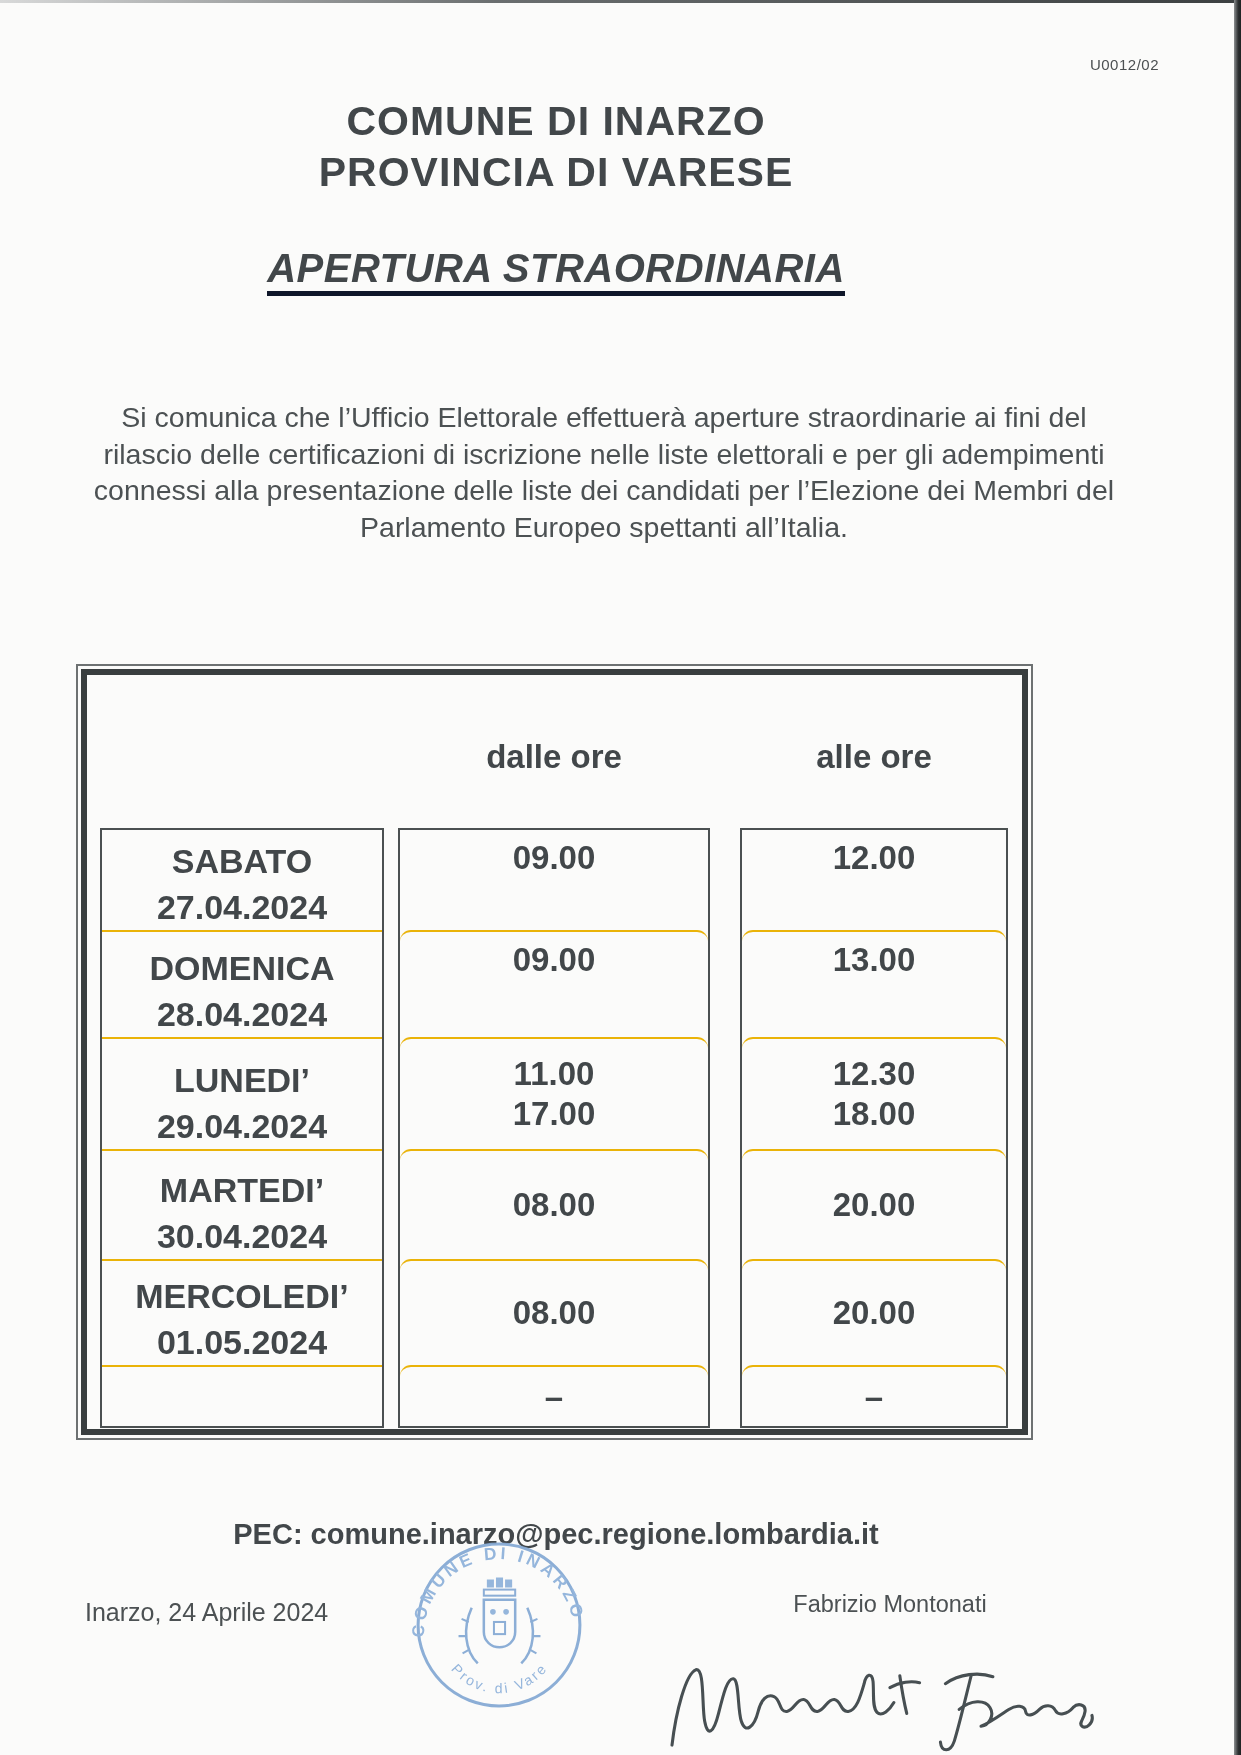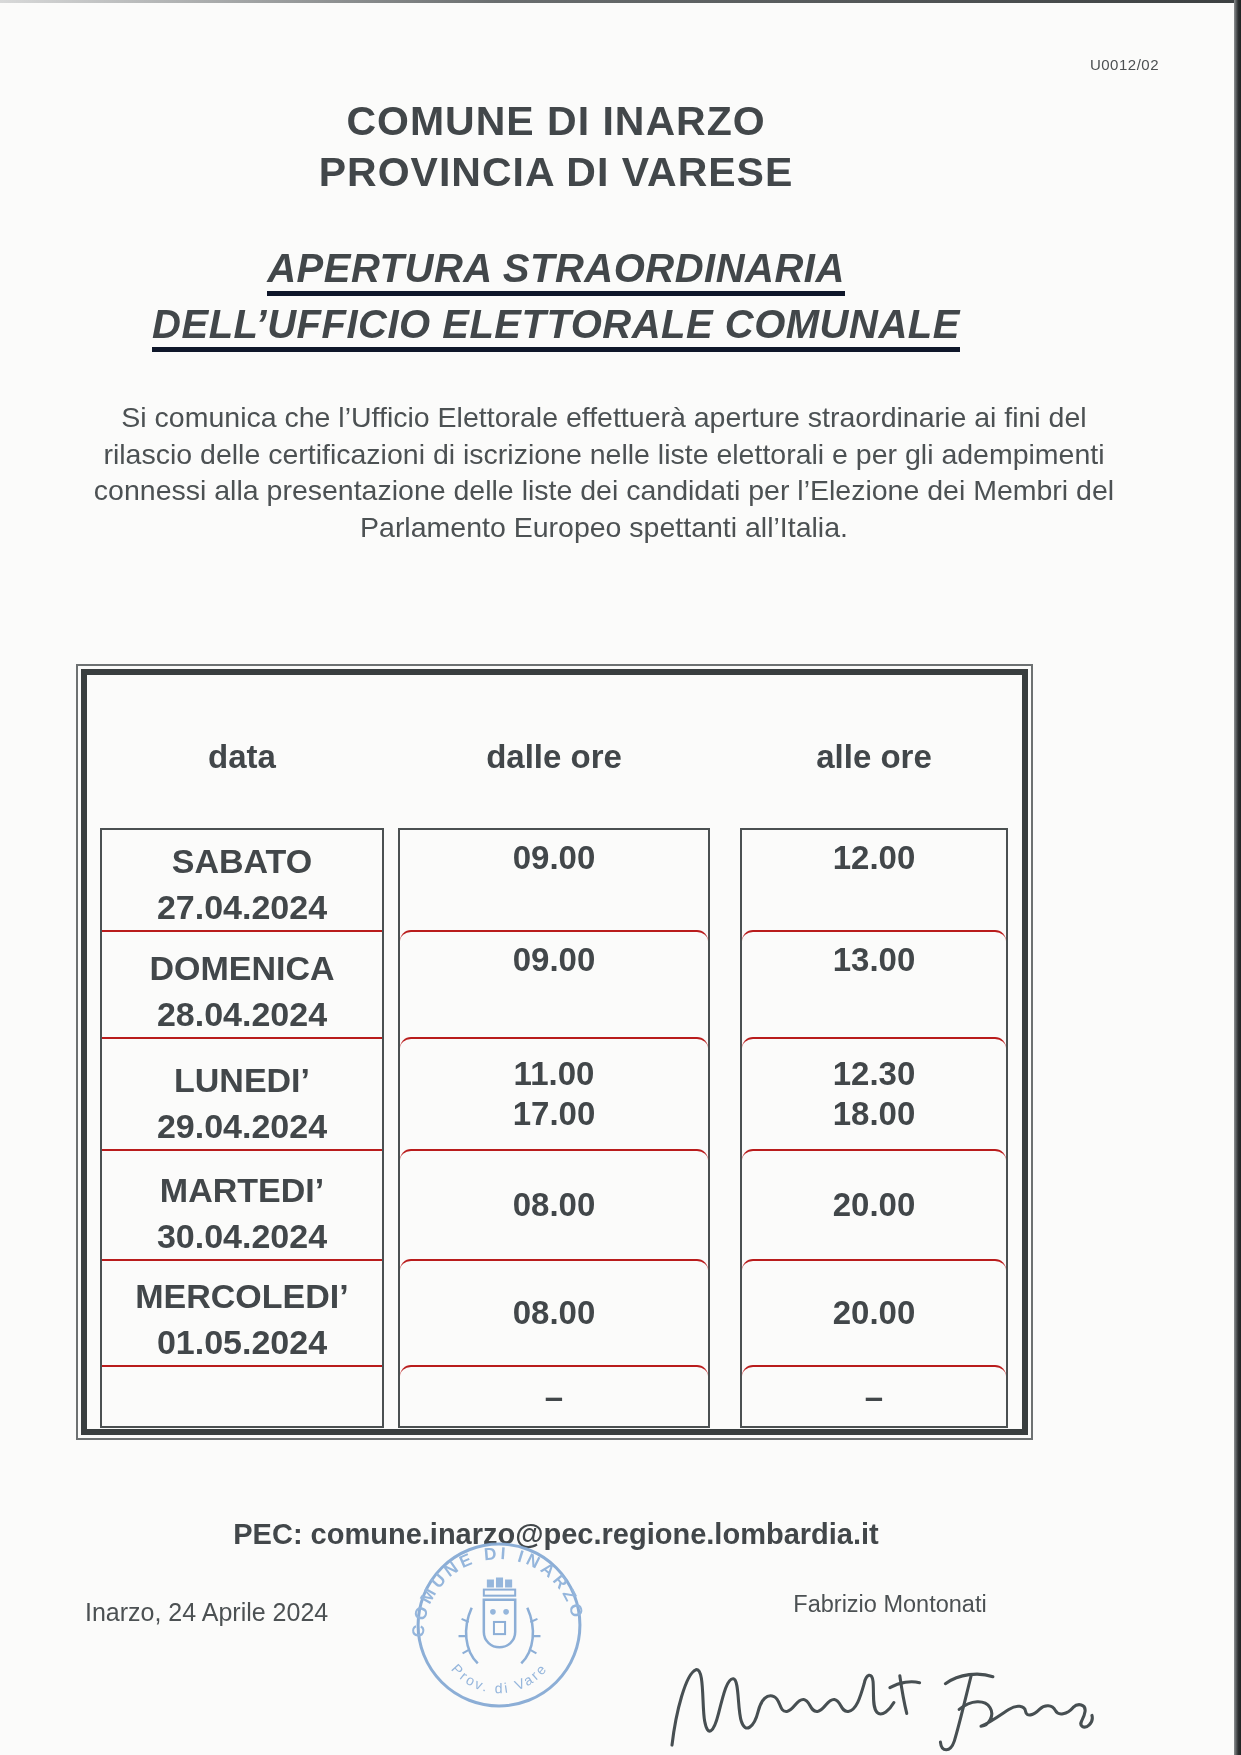--- a/index.html
+++ b/index.html
@@ -68,21 +68,21 @@
   }
   .col-data  { left: 22px;  width: 284px; }
   .col-dalle { left: 320px; width: 312px; }
   .col-alle  { left: 662px; width: 268px; }
 
   .cell {
     box-sizing: border-box;
     display: flex; flex-direction: column; align-items: center;
     font-weight: bold; color: #42474a;
   }
-  .cell + .cell { border-top: 2px solid #b91c1c; }
+  .cell + .cell { border-top: 2px solid #eab308; }
   .cell.day { justify-content: flex-end; font-size: 34px; line-height: 46px; }
   .cell.time { font-size: 33px; line-height: 40px; border-radius: 11px; }
   .cell.v-top { justify-content: flex-start; padding-top: 8px; }
   .cell.v-center { justify-content: center; }
   .cell.v-two { justify-content: center; }
   .cell .dash { font-size: 33px; font-weight: bold; }
 
   .pec-line {
     top: 1518px;
     font-size: 29px; font-weight: bold; color: #42474a;
@@ -113,29 +113,27 @@
 
 <div class="ref-code">U0012/02</div>
 
 <div class="center-col doc-title">
   <div>COMUNE DI INARZO</div>
   <div>PROVINCIA DI VARESE</div>
 </div>
 
 <div class="center-col doc-subtitle">
   <div><span class="u">APERTURA STRAORDINARIA</span></div>
-  <div><span class="u">DELL’UFFICIO ELETTORALE COMUNALE</span></div>
 </div>
 
 <div class="body-par">Si comunica che l’Ufficio Elettorale effettuerà aperture straordinarie ai fini del rilascio delle certificazioni di iscrizione nelle liste elettorali e per gli adempimenti connessi alla presentazione delle liste dei candidati per l’Elezione dei Membri del Parlamento Europeo spettanti all’Italia.</div>
 
 <div class="table-frame">
   <div class="table-frame-inner"></div>
 
-  <div class="thead-label th-data">data</div>
   <div class="thead-label th-dalle">dalle ore</div>
   <div class="thead-label th-alle">alle ore</div>
 
   <div class="col-box col-data">
     <div class="cell day">
       <div>SABATO</div>
       <div>27.04.2024</div>
     </div>
     <div class="cell day">
       <div>DOMENICA</div>

